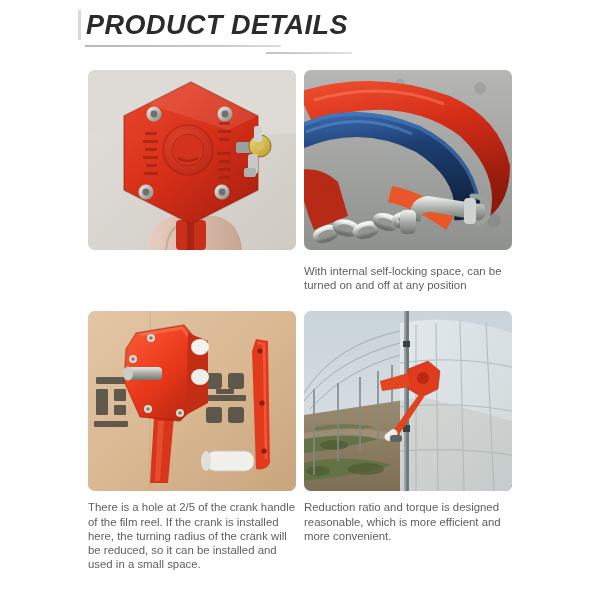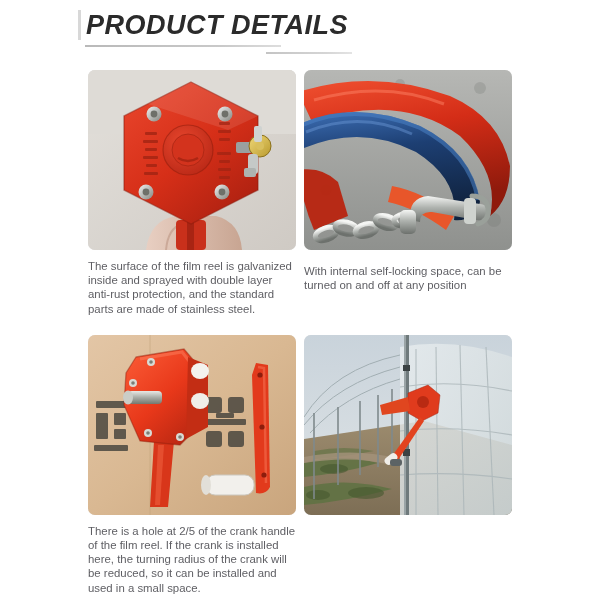--- a/index.html
+++ b/index.html
@@ -214,21 +214,20 @@
 
             <rect x="148" y="72" width="16" height="11" rx="2" fill="#9aa0a0"></rect>
             <circle cx="172" cy="76" r="11" fill="url(#brass)"></circle>
             <circle cx="172" cy="76" r="11" fill="none" stroke="#8a701c" stroke-width="1"></circle>
             <circle cx="172" cy="76" r="4" fill="#d9bf5d"></circle>
             <rect x="166" y="56" width="8" height="16" rx="2" fill="#cfd3d1"></rect>
             <rect x="160" y="84" width="10" height="20" rx="3" fill="#c5c9c7"></rect>
             <rect x="156" y="98" width="12" height="9" rx="2" fill="#aeb3b0"></rect>
           </svg>
         </div>
-        <div class="caption">The surface of the film reel is galvanized inside and sprayed with double layer anti-rust protection, and the standard parts are made of stainless steel.</div>
       </div>
 
       <div class="block">
         <div class="photo">
           <svg viewBox="0 0 208 180" xmlns="http://www.w3.org/2000/svg" role="img">
             <defs>
               <linearGradient id="grnd" x1="0" y1="0" x2="0" y2="1">
                 <stop offset="0" stop-color="#b6b7b4"></stop>
                 <stop offset="1" stop-color="#8f918e"></stop>
               </linearGradient>
@@ -439,18 +438,19 @@
             <circle cx="119" cy="67" r="6" fill="#b92a12"></circle>
 
             <path d="M104 62 L76 70 L78 80 L106 76 Z" fill="#e0461f"></path>
 
             <path d="M116 82 L120 86 L92 128 L86 124 Z" fill="#e2431f"></path>
 
             <rect x="80" y="120" width="14" height="8" rx="4" fill="#f0eee9" transform="rotate(-38 87 124)"></rect>
             <rect x="86" y="124" width="12" height="7" rx="3" fill="#5c6365"></rect>
           </svg>
         </div>
+        <div class="caption">Reduction ratio and torque is designed reasonable, which is more efficient and more convenient.</div>
       </div>
 
     </div>
 
   </div>
 </div>
 
 </body></html>

